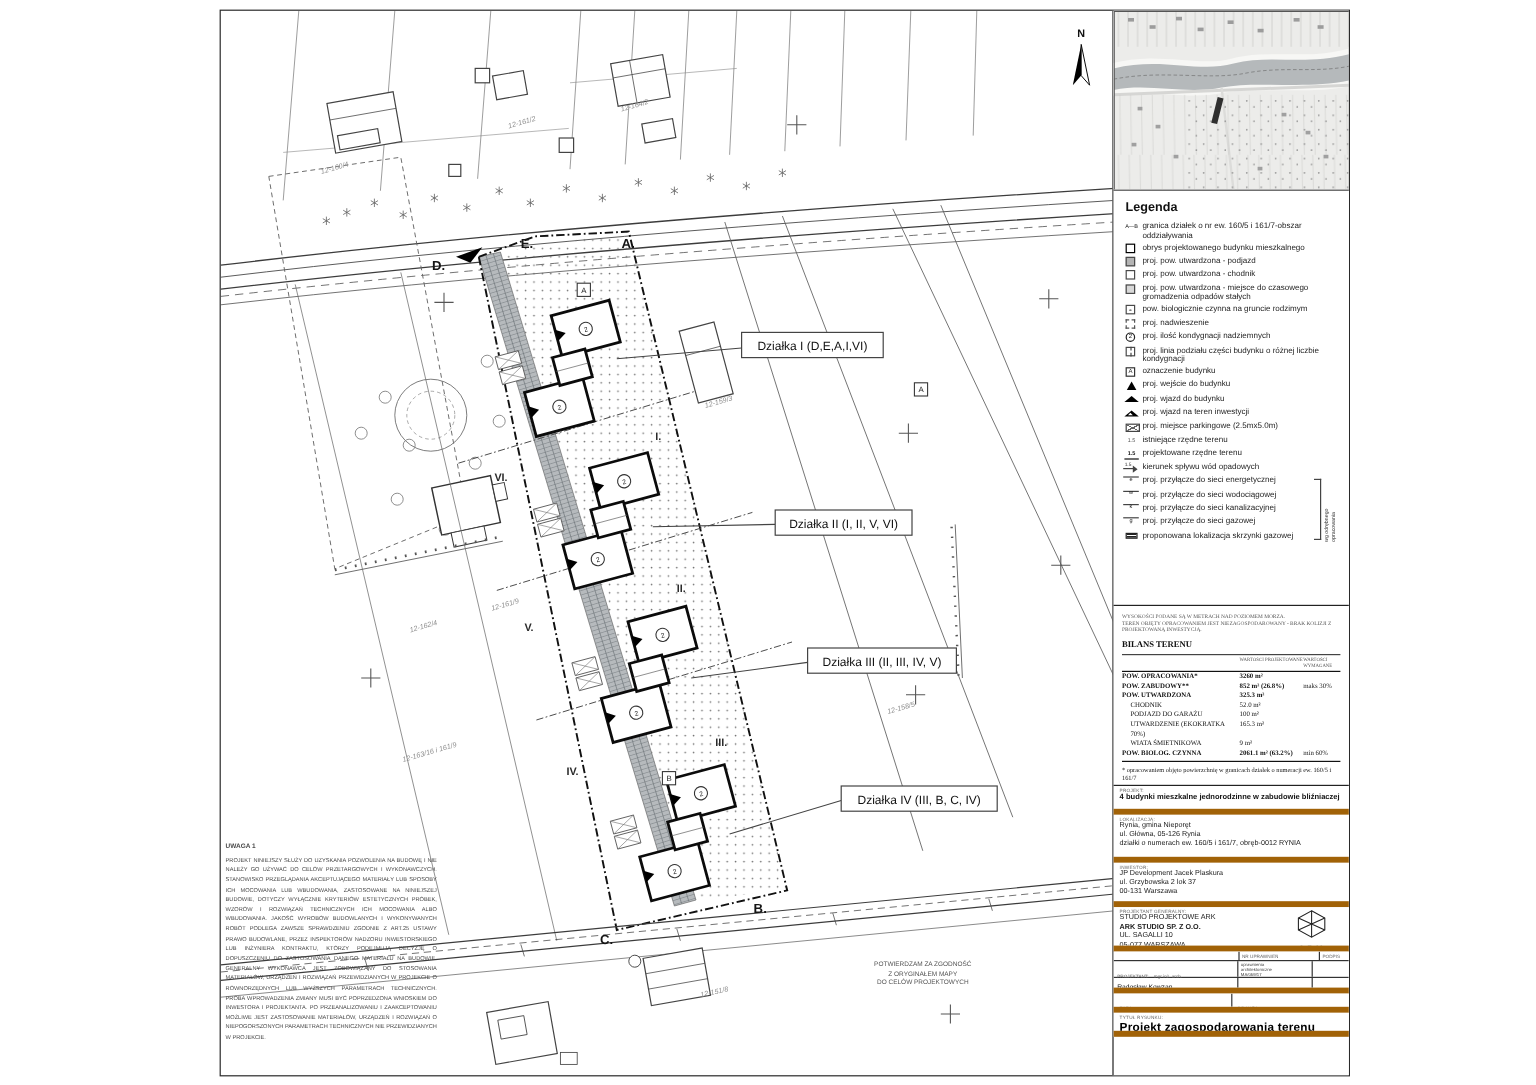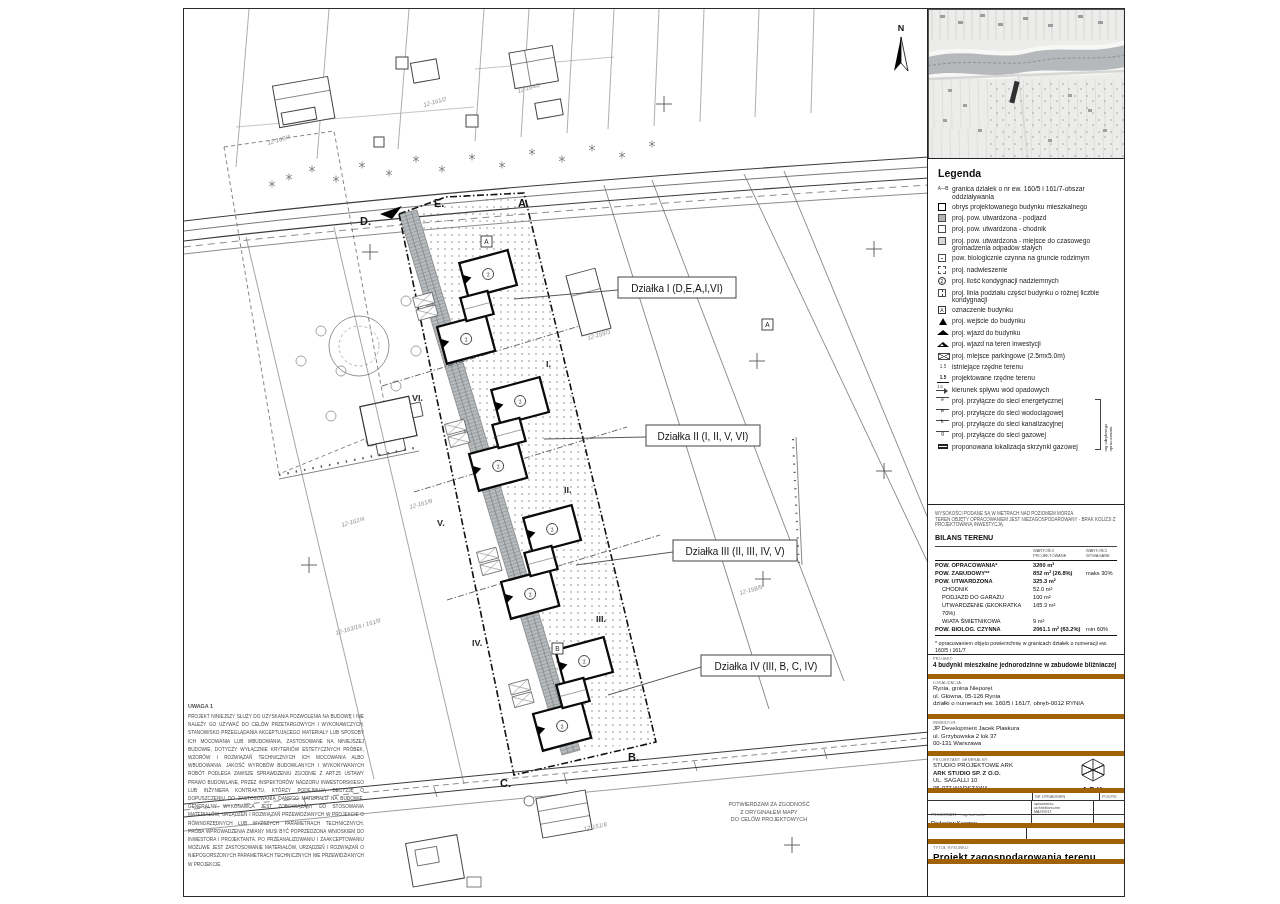--- a/index.html
+++ b/index.html
@@ -15,21 +15,21 @@
   .uwaga .ub{font-size:4.7px;line-height:8.2px;text-align:justify;}
   .stamp{position:absolute;left:510px;top:792px;width:150px;text-align:center;
          font-size:5.4px;line-height:7.5px;color:#555;}
 
   
   .rightcol{position:absolute;right:0;top:0;bottom:0;width:197px;border-left:1.4px solid #222;
             background:#fff;display:flex;flex-direction:column;box-sizing:border-box;}
   .sec{box-sizing:border-box;border-bottom:5px solid #a16207;overflow:hidden;position:relative;background:#fff;}
   .s-map{height:150px;padding:0;border-bottom:1.4px solid #222;}
   .s-legend{height:346px;padding:8px 6px 2px 8px;border-bottom:1.4px solid #222;}
-  .s-balance{height:150px;padding:6px 7px 2px 7px;border-bottom:1.4px solid #222;}
+  .s-balance{height:150px;padding:6px 7px 2px 7px;border-bottom:1.4px solid #222;font-family:Liberation Serif, serif;}
   .s-projekt{height:24px;padding:1px 5px;}
   .s-lokal{height:40px;padding:1px 5px;}
   .s-inwestor{height:37px;padding:1px 5px;}
   .s-pg{height:37px;padding:1px 5px;}
   .s-grid{height:35px;padding:0;}
   .s-faza{height:16px;padding:0;display:flex;}
   .s-tytul{height:20px;padding:1px 5px;}
   .s-bottom{height:34px;padding:0;display:flex;border-bottom:none;}
 
   .cap{font-size:3.9px;color:#666;letter-spacing:.2px;}

